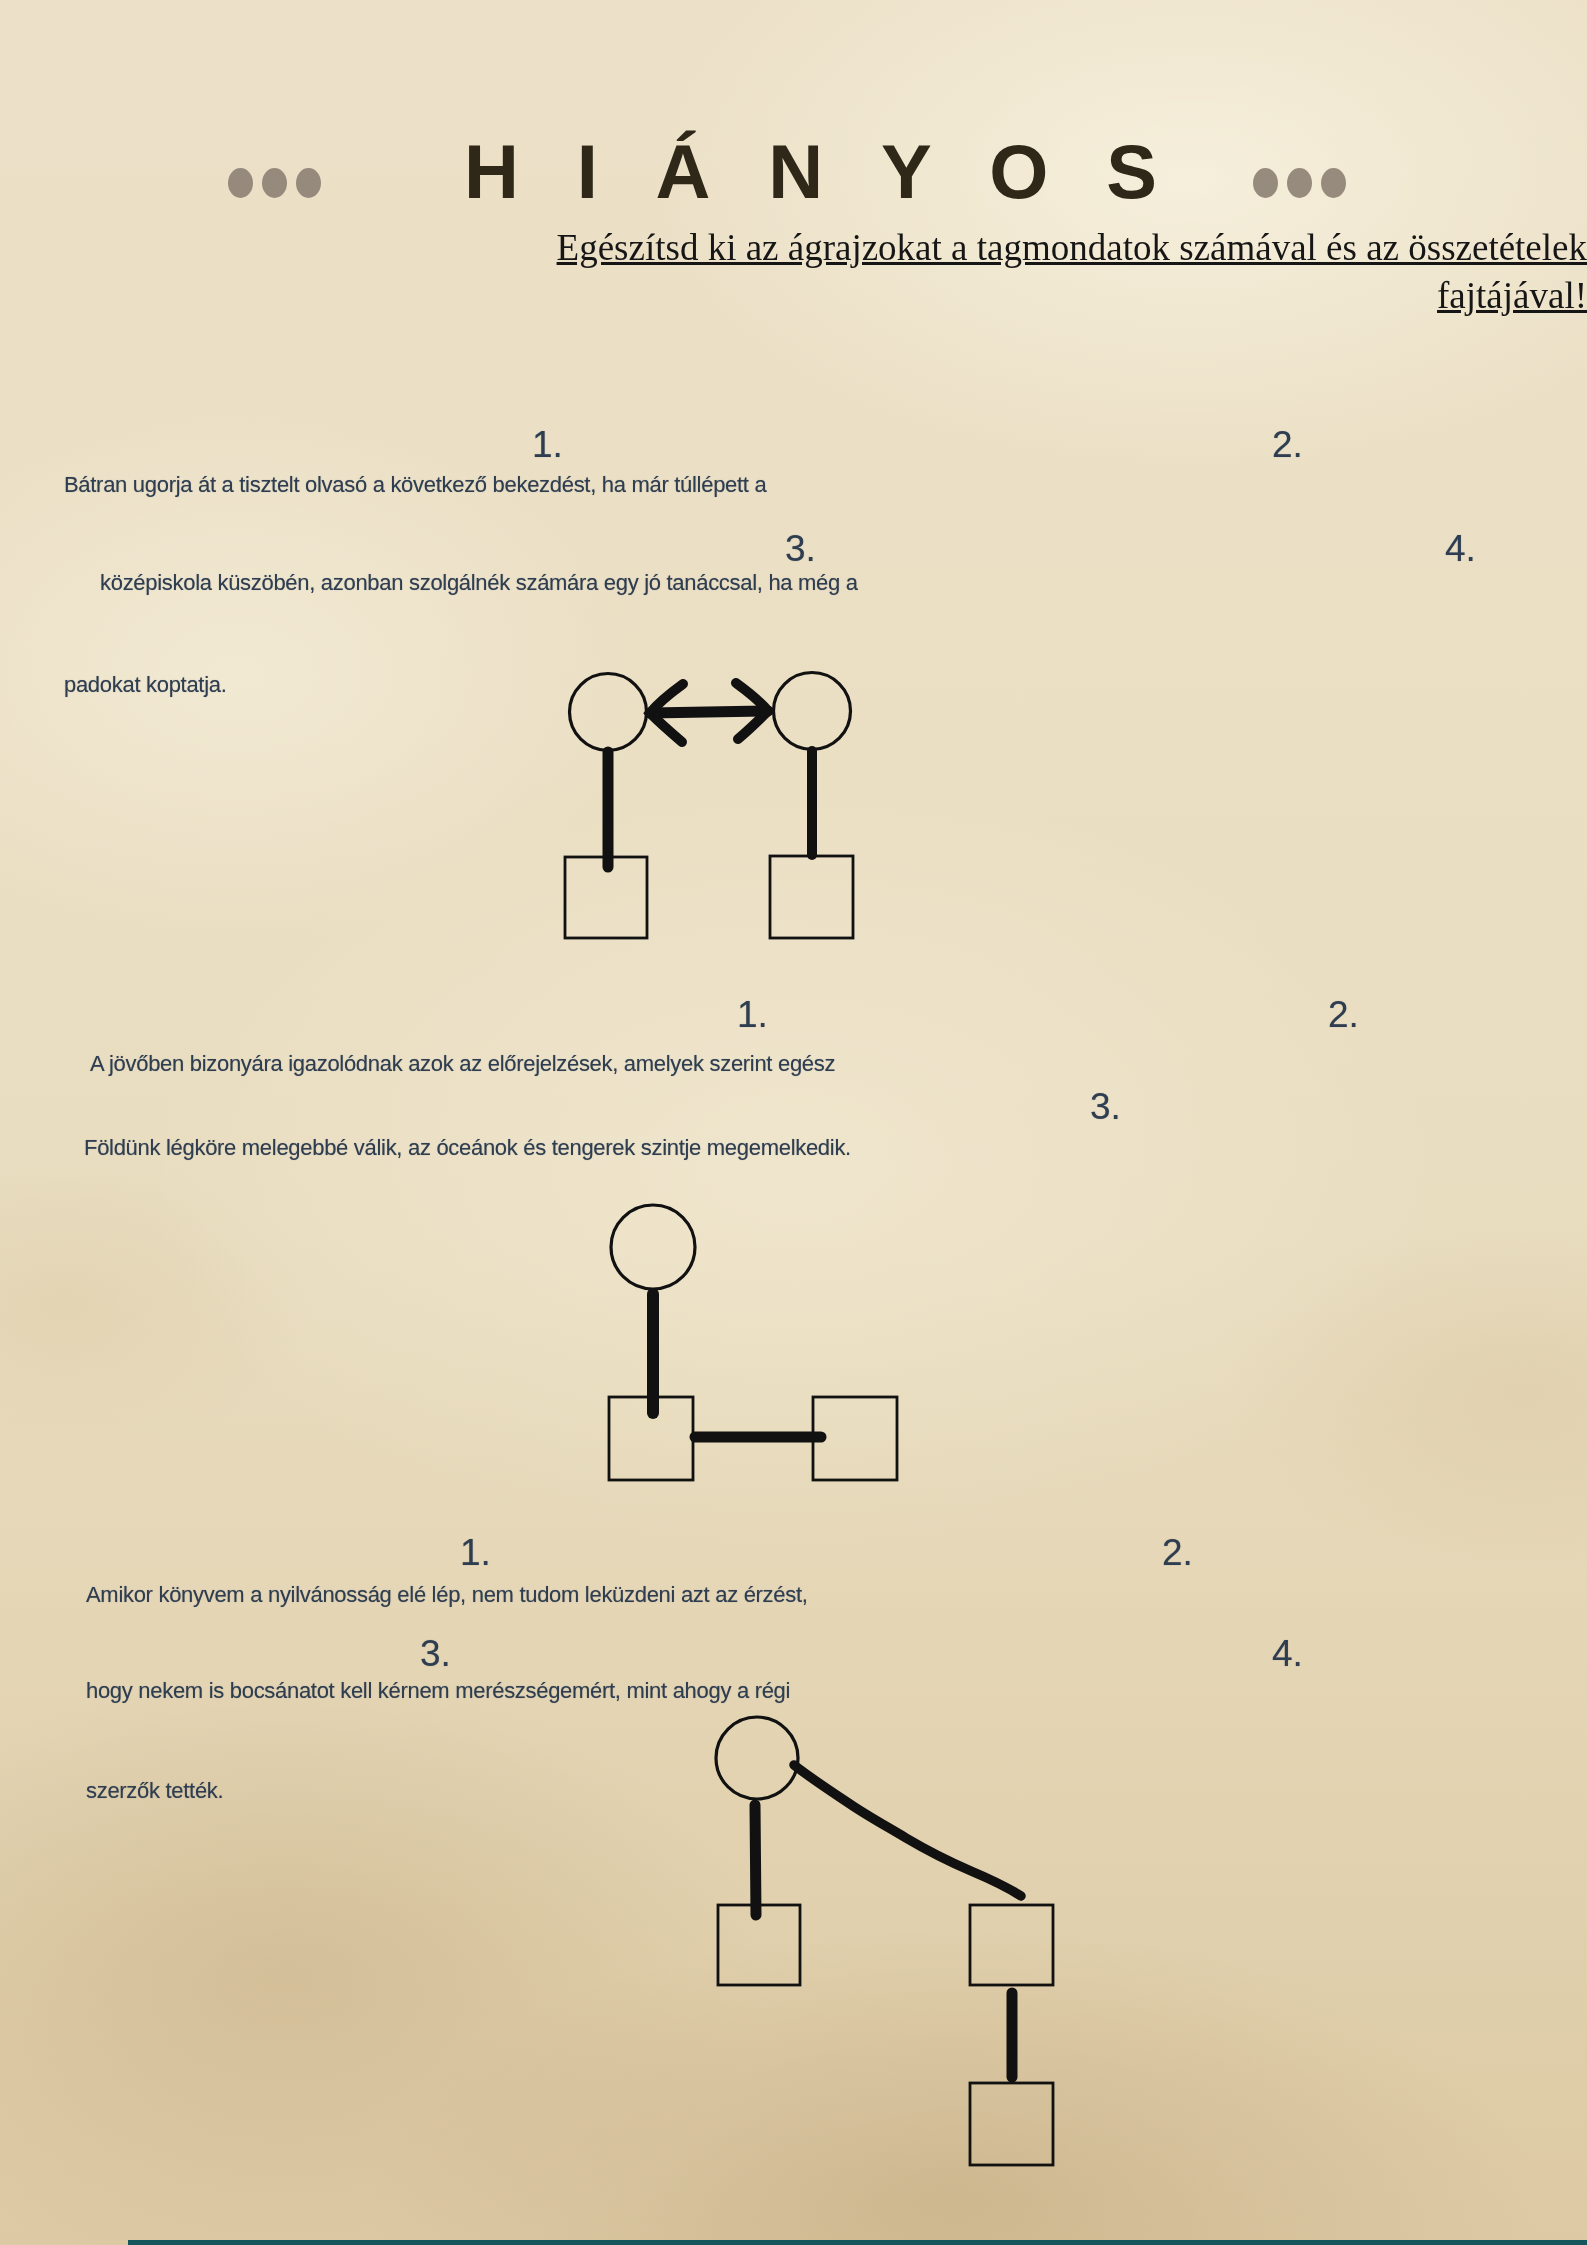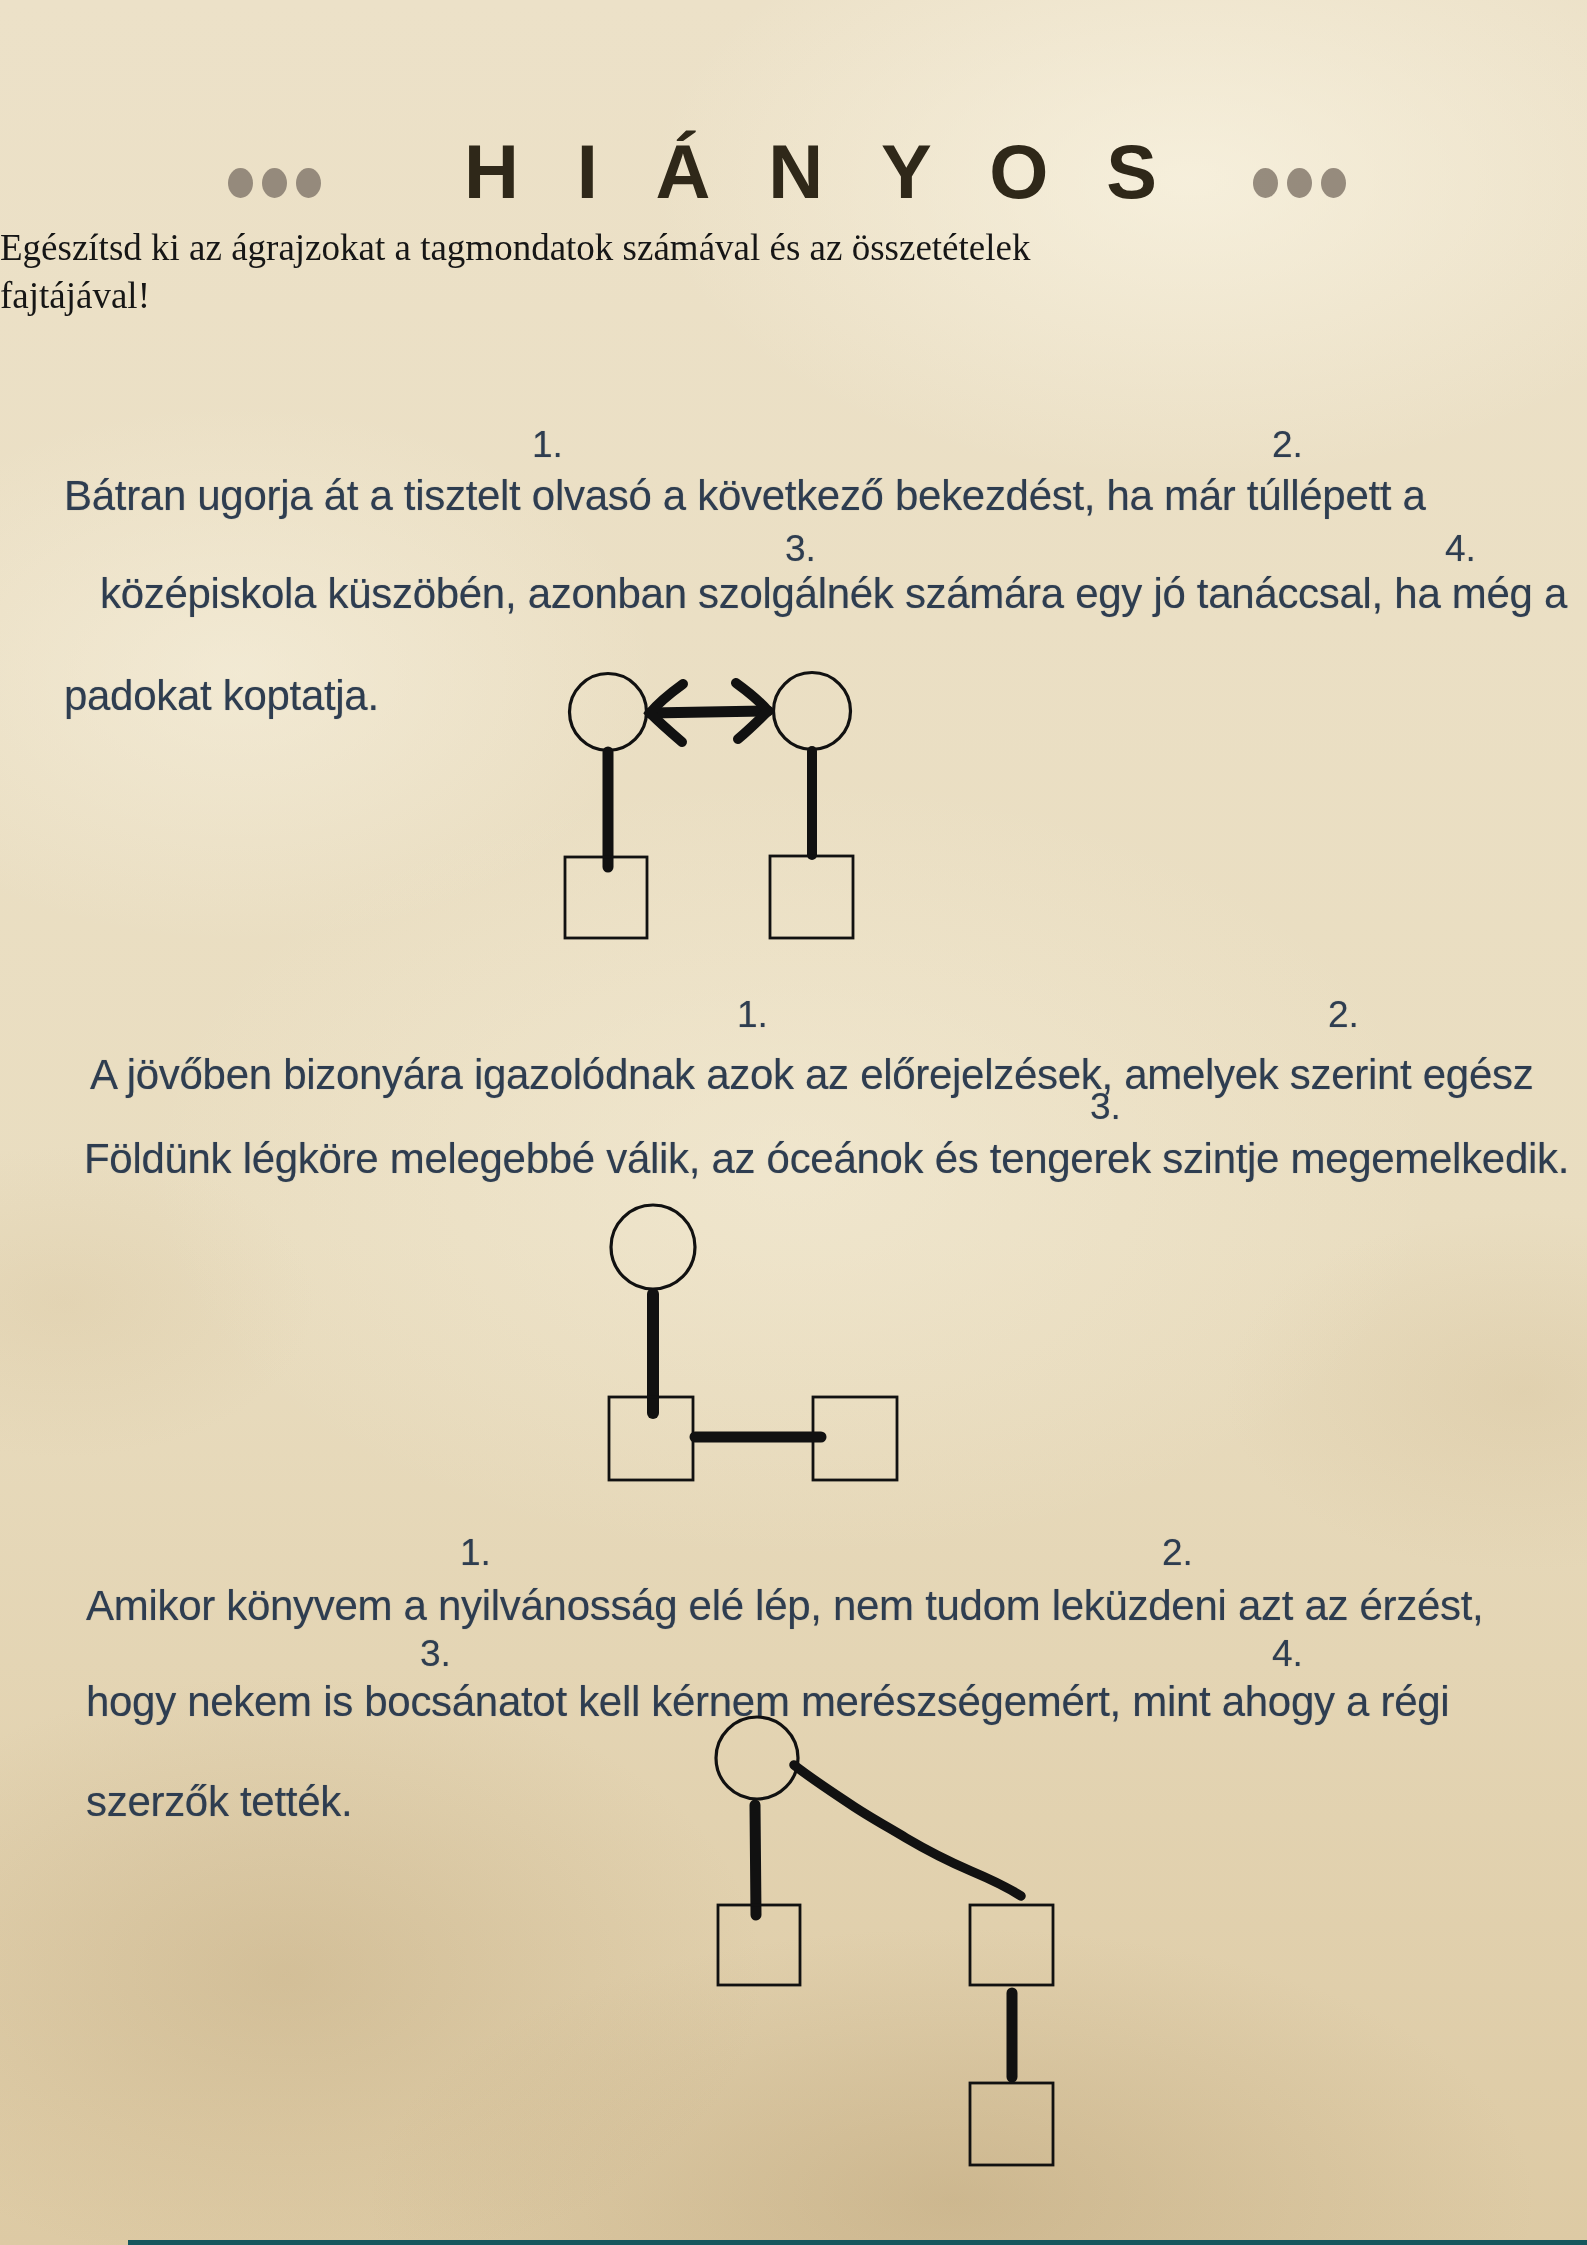--- a/index.html
+++ b/index.html
@@ -24,27 +24,27 @@
     position:absolute;left:0;top:128px;width:100%;
     text-align:center;
     font-size:76px;font-weight:700;
     letter-spacing:0.76em;text-indent:0.76em;
     color:#2f2819;
     padding-left:17px;
   }
   .dots{position:absolute;display:flex;gap:9px;}
   .dot{width:25px;height:30px;border-radius:50%;background:#8c8173;opacity:0.9;}
   .subtitle{
-    position:absolute;left:0;width:100%;text-align:left;
+    position:absolute;left:0;width:100%;text-align:right;
     font-family:"Liberation Serif",serif;
-    font-size:37px;color:#161616;white-space:nowrap;
+    font-size:37px;color:#161616;white-space:nowrap;text-decoration:underline;
   }
   .sentence{
     position:absolute;
-    font-size:42px;color:#2e3d50;
+    font-size:22px;color:#2e3d50;
     letter-spacing:-0.3px;white-space:nowrap;
     text-shadow:0 0 1px rgba(46,61,80,0.45);
   }
   .marker{
     position:absolute;
     font-size:37px;color:#2e3d50;
     text-shadow:0 0 1px rgba(46,61,80,0.45);
   }
   .diagram{position:absolute;}
   .footer-bar{position:absolute;left:128px;right:0;bottom:0;height:5px;}

